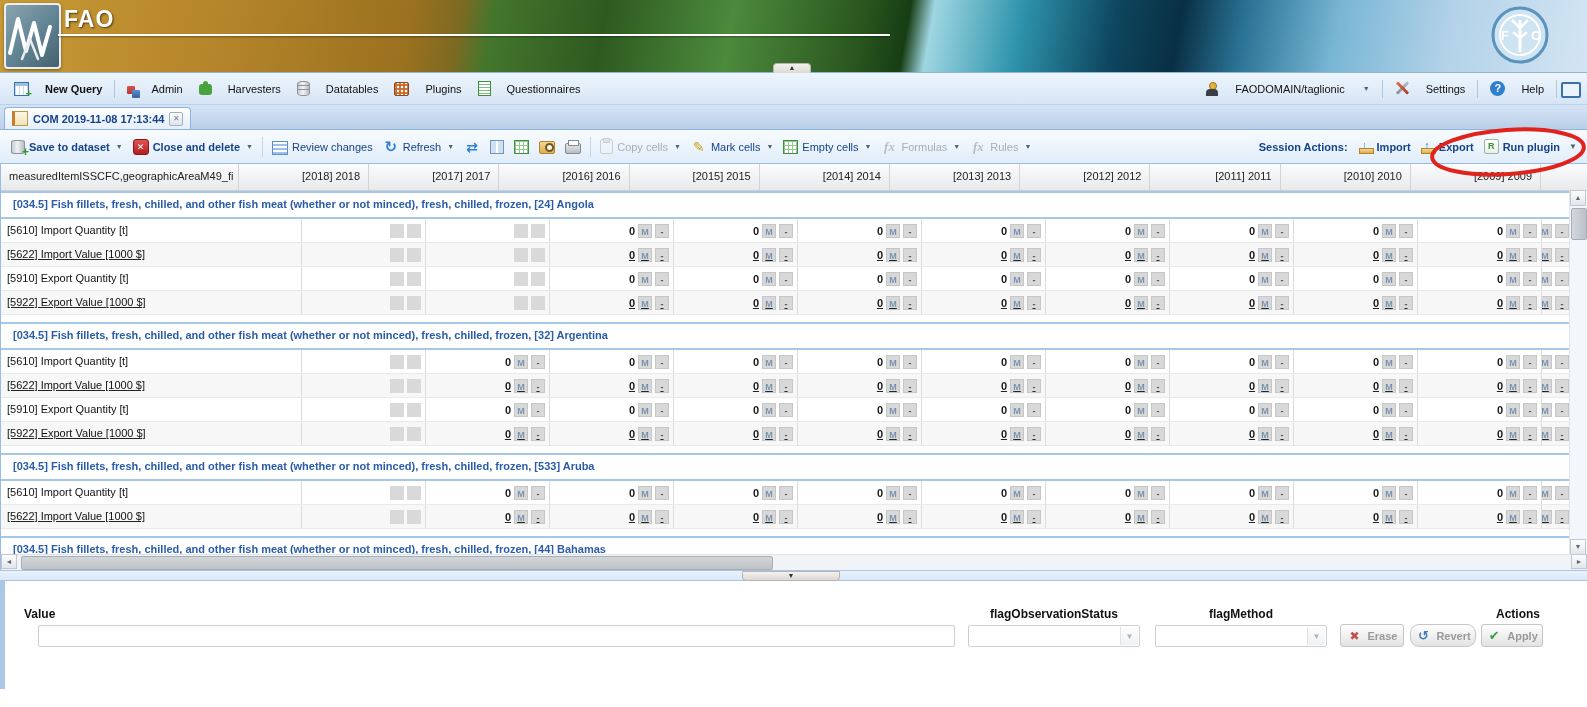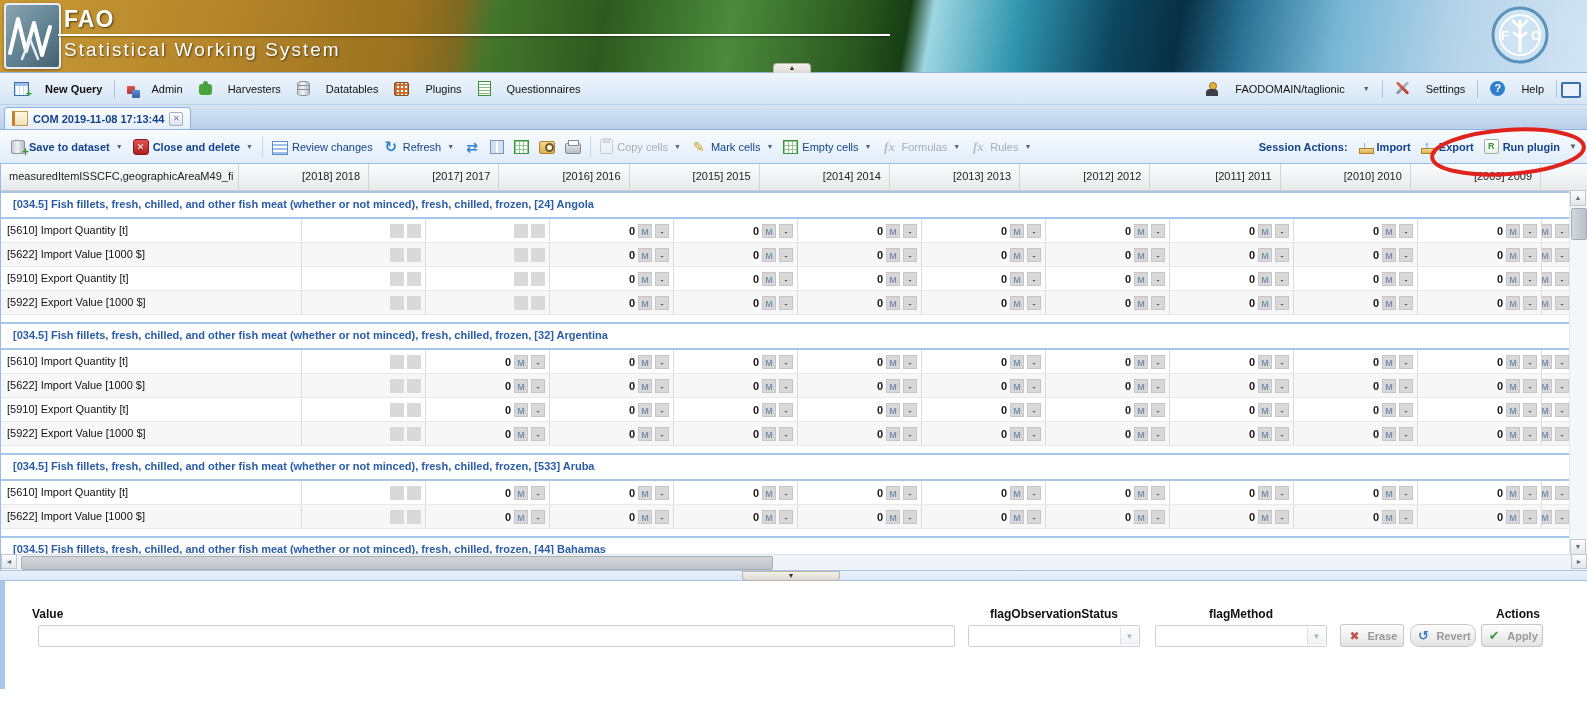--- a/index.html
+++ b/index.html
@@ -130,21 +130,21 @@
   .ghead .hc{box-sizing:border-box;border-right:1px solid #d4d4d4;line-height:25px;padding:0 8px;color:#222;overflow:hidden;white-space:nowrap;}
   .hc.key{width:301px;text-align:left;}
   .hc.year{width:124px;text-align:right;}
   .hc.stub{flex:1;border-right:none;}
   .gbody{height:365px;overflow:hidden;background:#fff;}
   .gtitle{box-sizing:border-box;height:28px;line-height:22px;padding-left:12px;font-weight:bold;color:#2a5caa;
      border-top:2px solid #a6c8e8;border-bottom:2px solid #a6c8e8;background:#fff;white-space:nowrap;overflow:hidden;}
   .gbody .gtitle + .grow{border-top:none;}
   .gtitle.gap{margin-top:7px;}
   .grow{display:flex;height:23px;background:#fff;border-bottom:1px solid #e9e9e9;}
-  .grow.alt{background:#f7f7f7;}
+  .grow.alt{background:#f7f7f7;text-decoration:underline;}
   .rlabel{box-sizing:border-box;width:301px;padding-left:6px;line-height:22px;border-right:1px solid #dcdcdc;color:#111;
      overflow:hidden;white-space:nowrap;}
   .gcell{box-sizing:border-box;width:124px;border-right:1px solid #dcdcdc;display:flex;align-items:center;
      justify-content:flex-end;gap:3px;padding-right:4px;overflow:hidden;}
   .gcell.partial{width:29px;border-right:none;padding-right:2px;}
   .val{font-weight:bold;color:#1a1a1a;}
   .badge{flex:0 0 auto;width:14px;height:14px;line-height:14px;text-align:center;font-size:9px;font-weight:bold;
      background:#d8d8d8;border:1px solid #c6c6c6;box-sizing:border-box;}
   .badge.flag{color:#7b93b1;}
   .badge.meth{color:#555;}
@@ -190,21 +190,20 @@
 
   <div class="banner">
     <div class="logo-box">
       <svg width="46" height="54" viewBox="0 0 46 54">
         <polyline points="2,44 10,10 18,42 26,14 34,46 42,18" fill="none" stroke="#ffffff" stroke-width="4" stroke-linejoin="round" stroke-linecap="round"></polyline>
         <polyline points="14,50 22,30 30,50" fill="none" stroke="#e8eef2" stroke-width="2.5" stroke-linecap="round"></polyline>
       </svg>
     </div>
     <div class="banner-title">FAO</div>
     <div class="banner-line"></div>
-    <div class="banner-sub">Statistical  Working  System</div>
     <div class="fao-emblem">
       <svg width="58" height="58" viewBox="0 0 58 58">
         <circle cx="29" cy="29" r="27" fill="#cfe4f2" stroke="#5b93bd" stroke-width="3"></circle>
         <circle cx="29" cy="29" r="20" fill="none" stroke="#ffffff" stroke-width="2"></circle>
         <path d="M29 14 L29 46" stroke="#ffffff" stroke-width="3"></path>
         <path d="M29 22 L21 14 M29 22 L37 14 M29 32 L22 26 M29 32 L36 26" stroke="#ffffff" stroke-width="2.5" fill="none"></path>
         <text x="10" y="34" font-size="13" font-weight="bold" fill="#ffffff" font-family="Liberation Sans,sans-serif">F</text>
         <text x="40" y="34" font-size="13" font-weight="bold" fill="#ffffff" font-family="Liberation Sans,sans-serif">O</text>
       </svg>
     </div>
@@ -994,21 +993,21 @@
     </div>
   </div>
 
   <div class="splitter">
     <div class="split-handle">▼</div>
   </div>
 
 
   <div class="bpanel">
     <div class="edge"></div>
-    <div class="flabel" style="left:32px;">Value</div>
+    <div class="flabel" style="left:24px;">Value</div>
     <div class="finput" style="left:38px;width:917px;"></div>
     <div class="flabel" style="left:968px;width:172px;text-align:center;">flagObservationStatus</div>
     <div class="fselect" style="left:968px;width:172px;">
       <span class="trig">▼</span>
     </div>
     <div class="flabel" style="left:1155px;width:172px;text-align:center;">flagMethod</div>
     <div class="fselect" style="left:1155px;width:172px;">
       <span class="trig">▼</span>
     </div>
     <div class="flabel" style="left:1340px;width:200px;text-align:right;">Actions</div>

